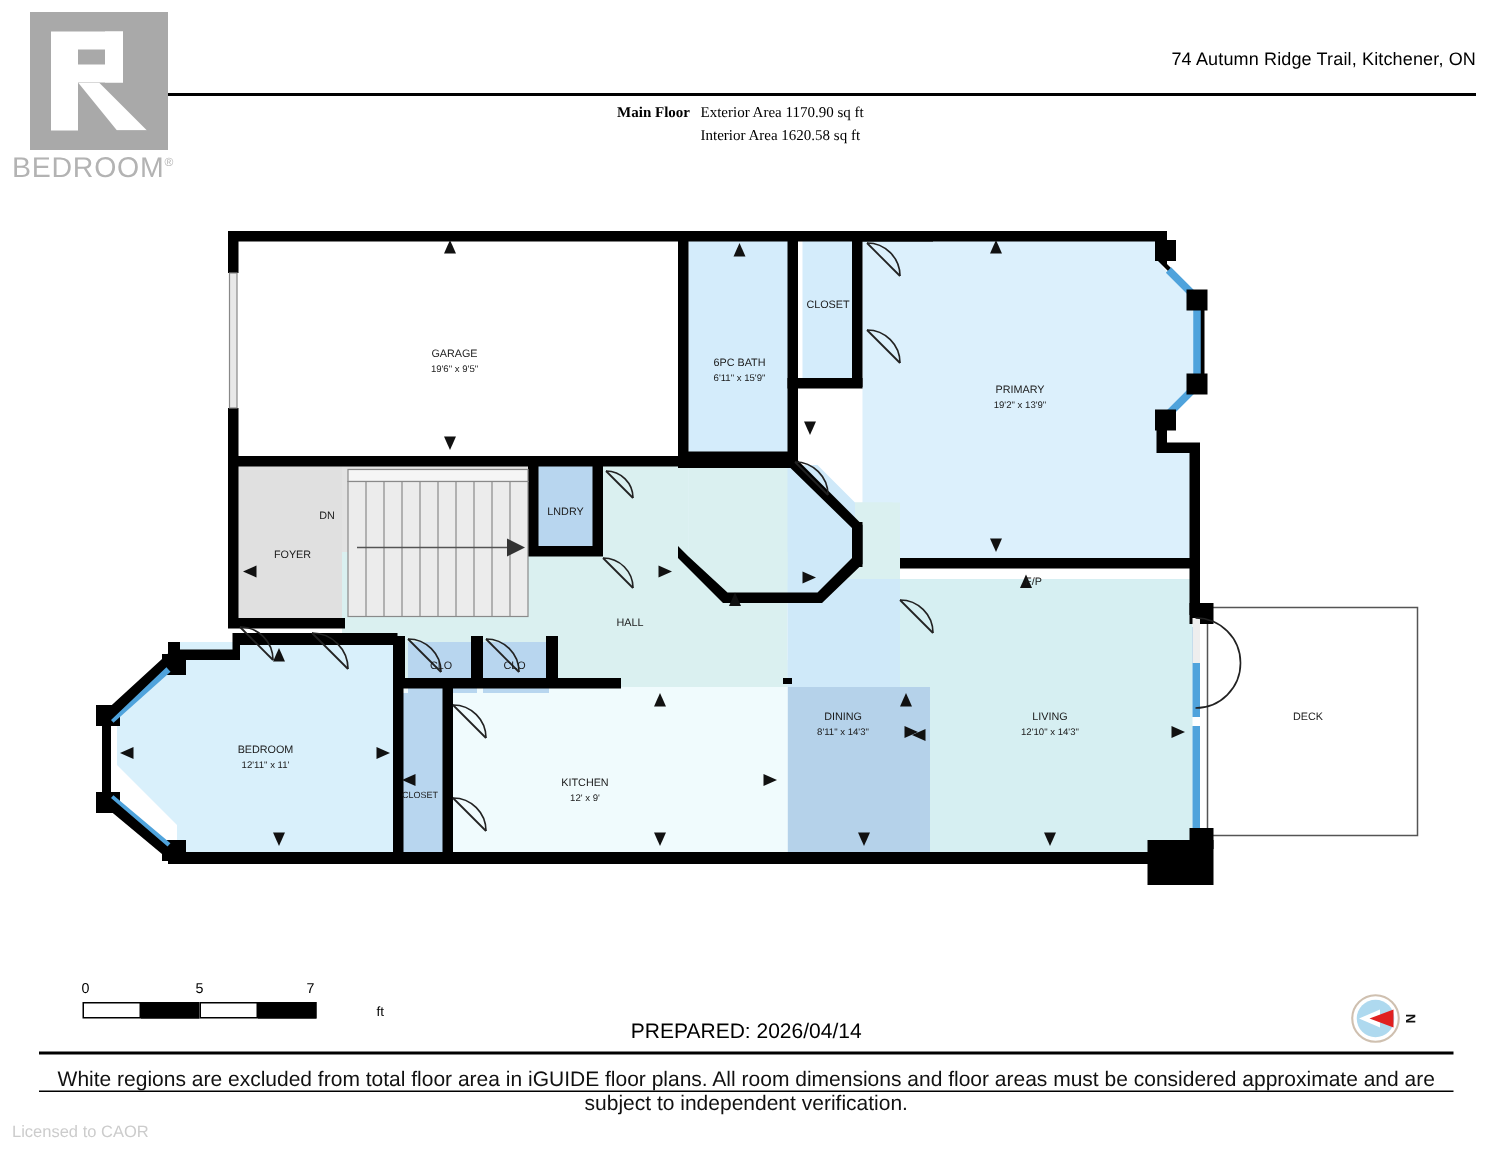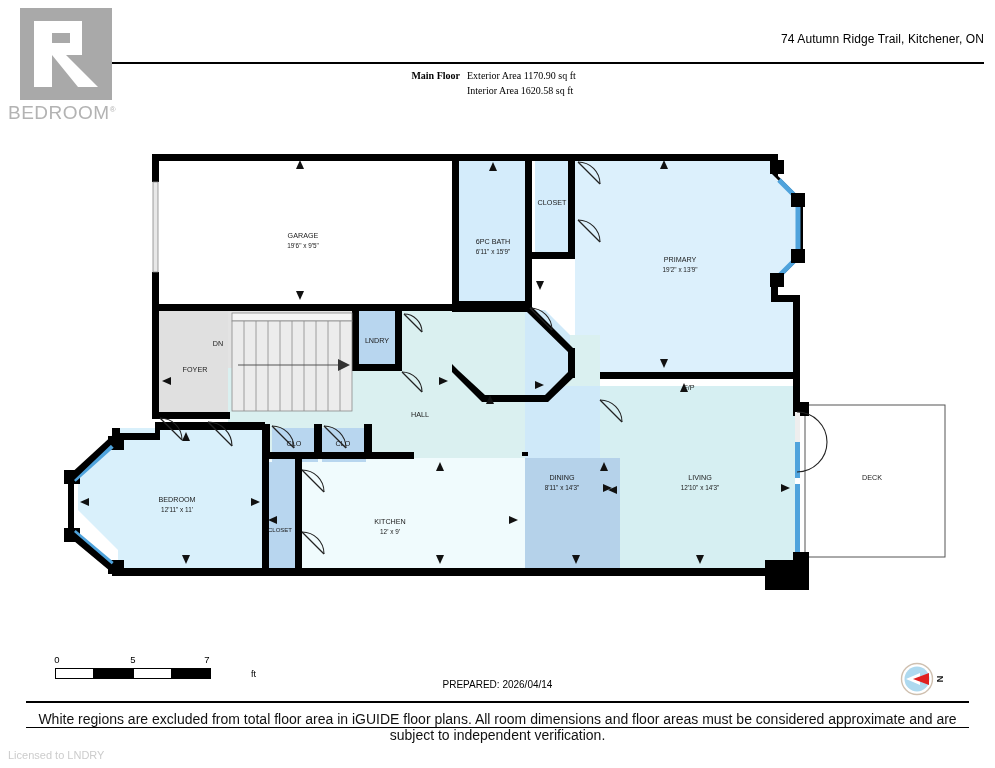--- a/index.html
+++ b/index.html
@@ -116,21 +116,21 @@
     font-size: 9px;
     margin-left: 36px;
   }
 
   #prepared {
     position: absolute;
     left: 0;
     top: 679px;
     width: 995px;
     text-align: center;
-    font-size: 10px;
+    font-size: 14px;
   }
 
   #compass {
     position: absolute;
     left: 900px;
     top: 662px;
     width: 48px;
     height: 34px;
   }
 
@@ -447,15 +447,15 @@
       <circle cx="17" cy="17" r="12.5" fill="#aed9ef"></circle>
       <path d="M6,17 L20,11 L20,23 Z" fill="#ffffff"></path>
       <path d="M13,17 L29,11 L29,23 Z" fill="#e02020"></path>
       <text x="40" y="20" font-family="Liberation Sans, sans-serif" font-size="9" font-weight="bold" fill="#111" transform="rotate(90 40 17)" text-anchor="middle">N</text>
     </svg>
   </div>
 
   <div id="disclaimer-rule"></div>
   <div id="disclaimer">White regions are excluded from total floor area in iGUIDE floor plans. All room dimensions and floor areas must be considered approximate and are subject to independent verification.</div>
   <div id="bottom-rule"></div>
-  <div id="licensed">Licensed to LNDRY</div>
+  <div id="licensed">Licensed to CAOR</div>
 
 </div>
 
 </body></html>

